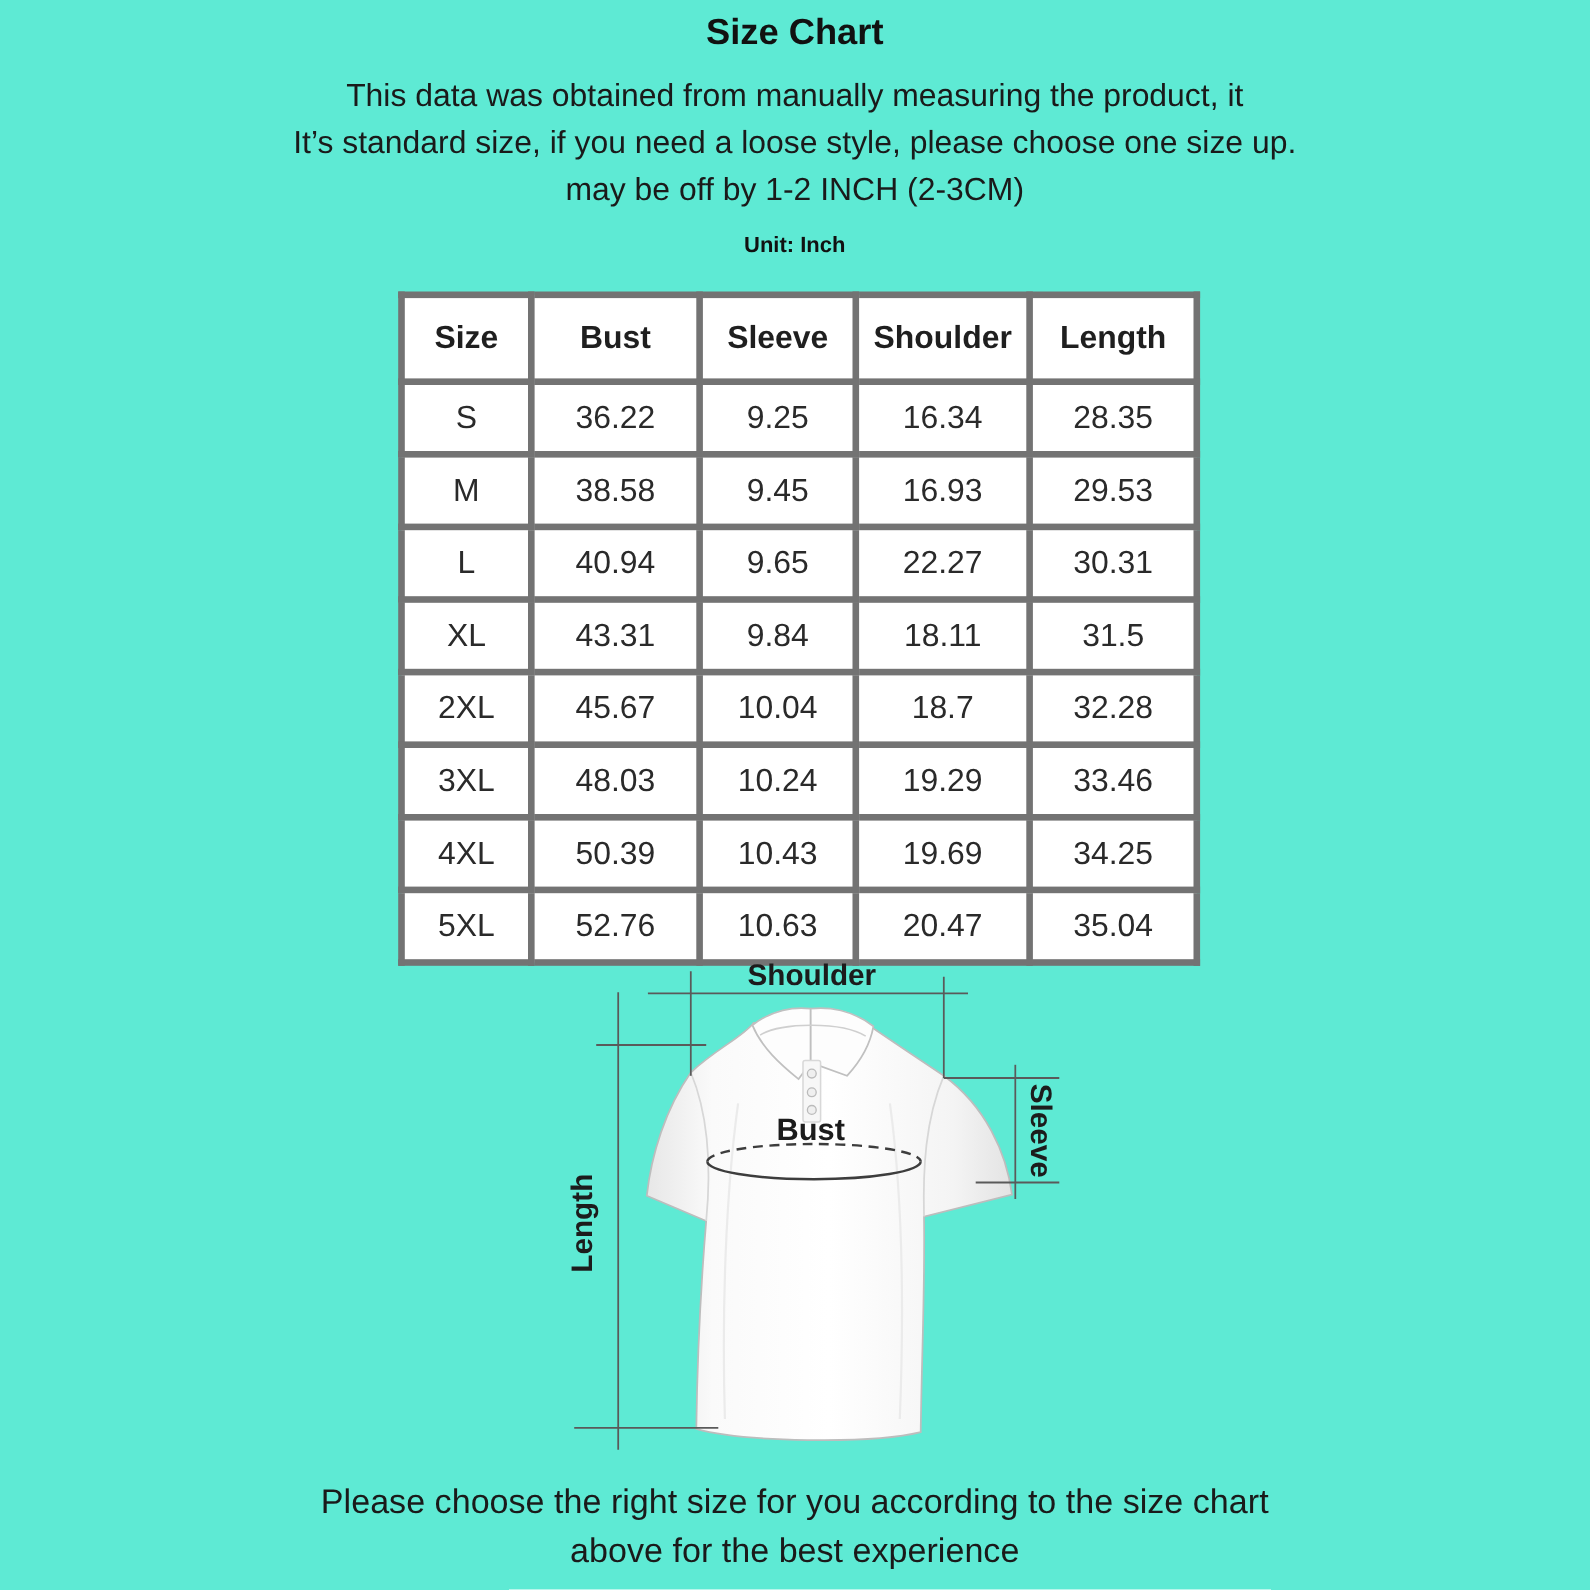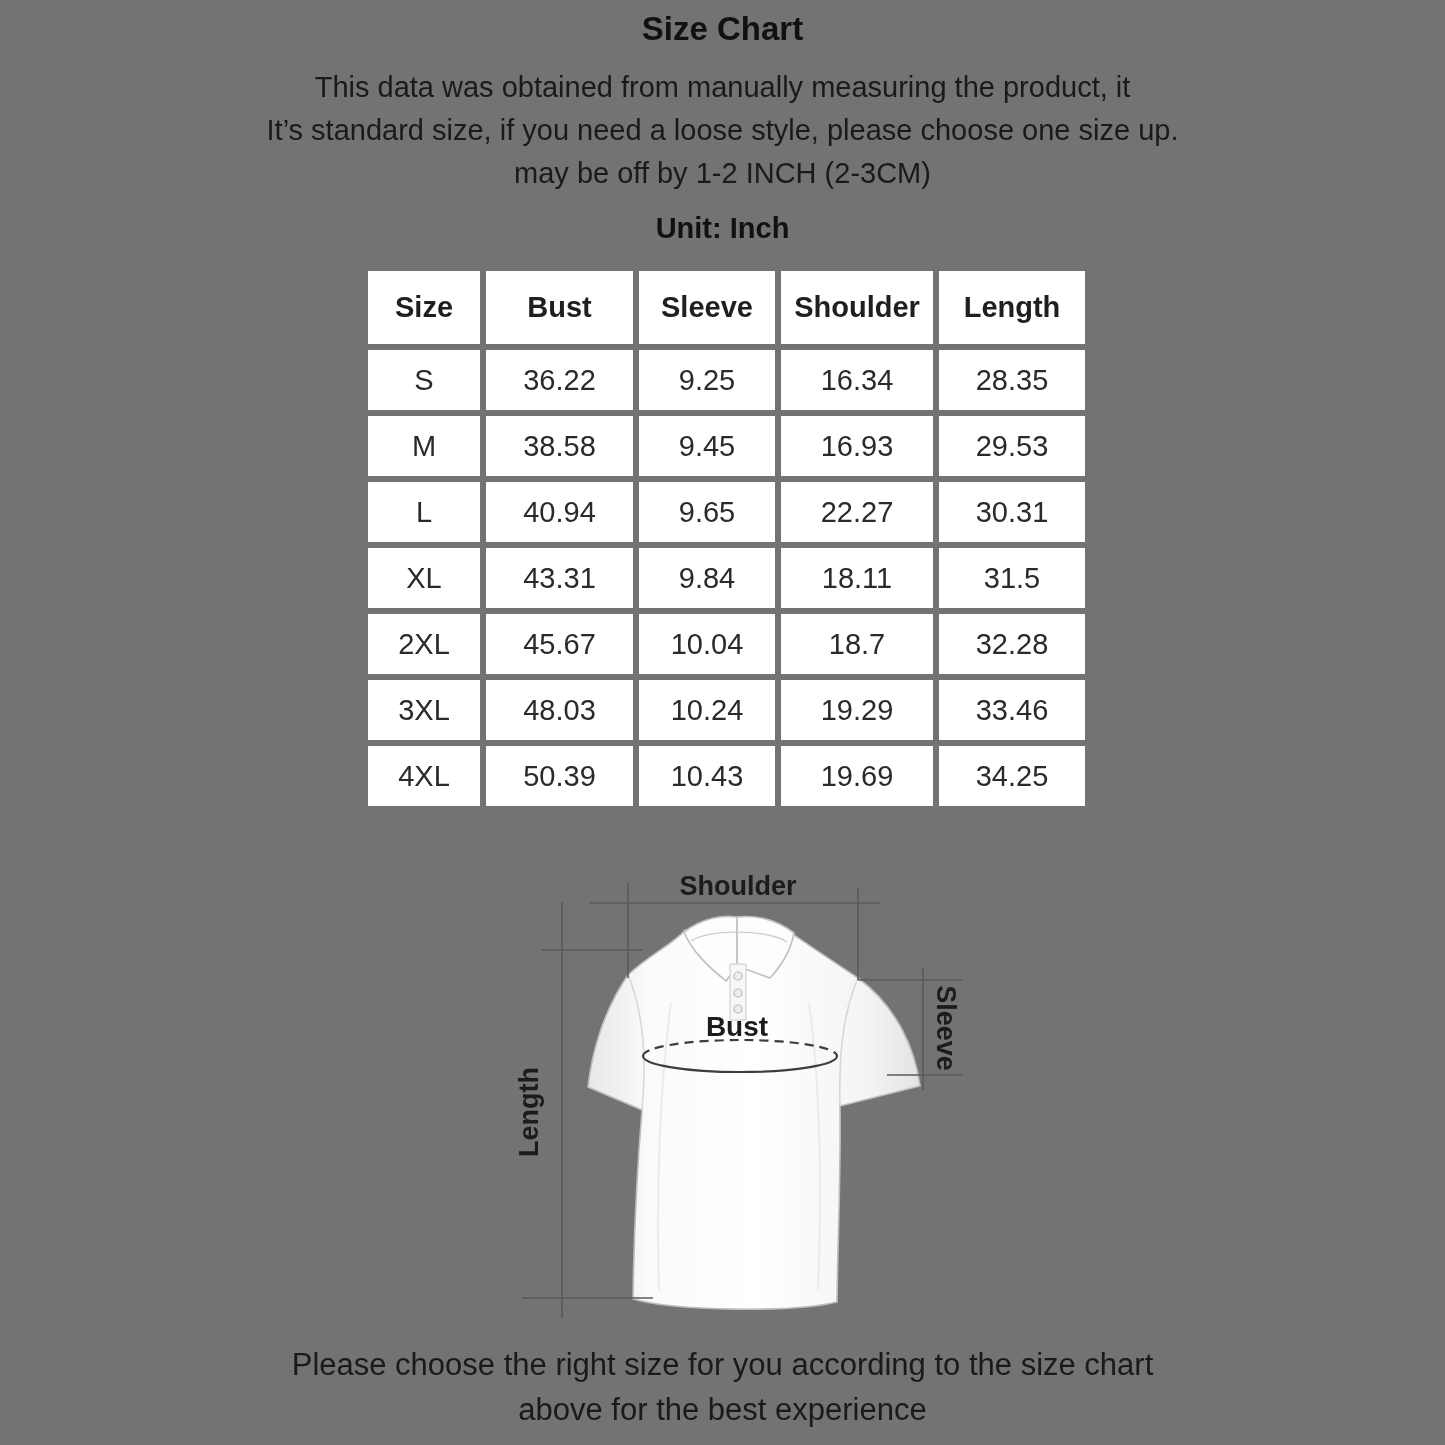--- a/index.html
+++ b/index.html
@@ -1,20 +1,20 @@
 <!DOCTYPE html>
 <html><head>
 <meta charset="utf-8">
 <style>
   html, body { margin: 0; padding: 0; background: #ffffff; }
   .canvas {
     position: relative;
     width: 1445px;
     height: 1445px;
-    background: #737373;
+    background: #5eead4;
     font-family: "Liberation Sans", sans-serif;
     color: #1c1c1c;
     overflow: hidden;
   }
   .page-title {
     position: absolute;
     top: 10px; left: 0; width: 100%;
     text-align: center;
     font-size: 33px;
     font-weight: 700;
@@ -25,21 +25,21 @@
     top: 66px; left: 0; width: 100%;
     text-align: center;
     font-size: 29px;
     line-height: 43px;
     color: #1a1a1a;
   }
   .unit-label {
     position: absolute;
     top: 212px; left: 0; width: 100%;
     text-align: center;
-    font-size: 29px;
+    font-size: 20px;
     font-weight: 700;
     color: #111111;
   }
   table.size-table {
     position: absolute;
     top: 265px; left: 362px;
     border-collapse: collapse;
     table-layout: fixed;
     width: 723px;
   }
@@ -150,20 +150,27 @@
         <td>10.24</td>
         <td>19.29</td>
         <td>33.46</td>
       </tr>
       <tr>
         <td>4XL</td>
         <td>50.39</td>
         <td>10.43</td>
         <td>19.69</td>
         <td>34.25</td>
+      </tr>
+      <tr>
+        <td>5XL</td>
+        <td>52.76</td>
+        <td>10.63</td>
+        <td>20.47</td>
+        <td>35.04</td>
       </tr>
     </tbody>
   </table>
 
   <div class="diagram">
     <svg width="510" height="480" viewBox="0 0 510 480" xmlns="http://www.w3.org/2000/svg">
       <defs>
         <linearGradient id="shirtG" x1="0" y1="0" x2="1" y2="0">
           <stop offset="0" stop-color="#e7e7e7"></stop>
           <stop offset="0.18" stop-color="#fafafa"></stop>

